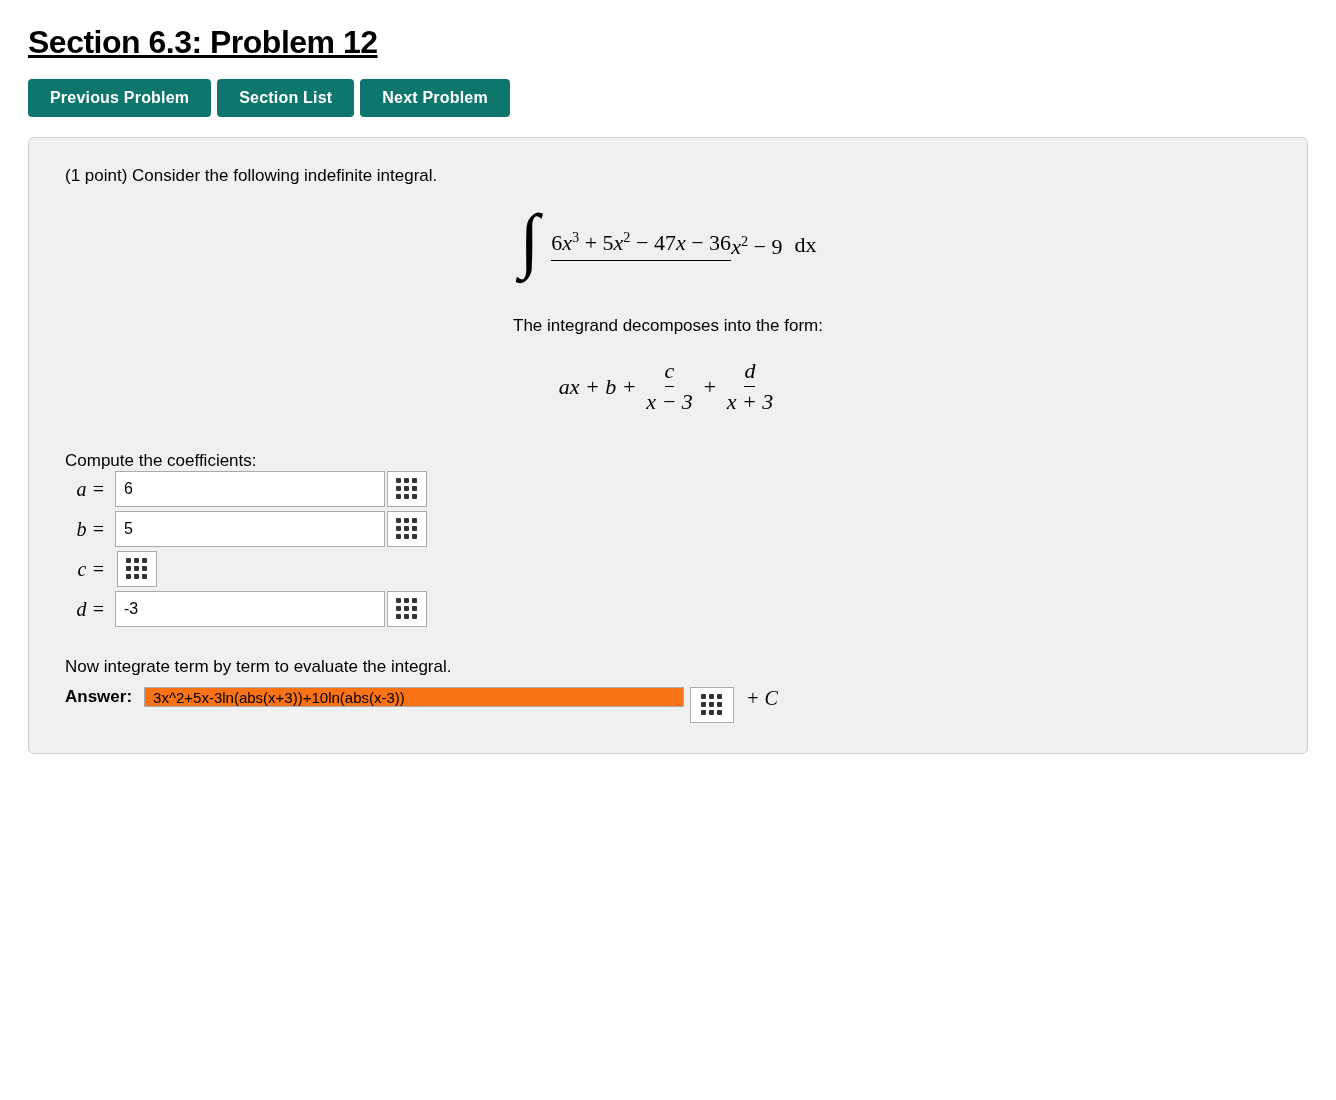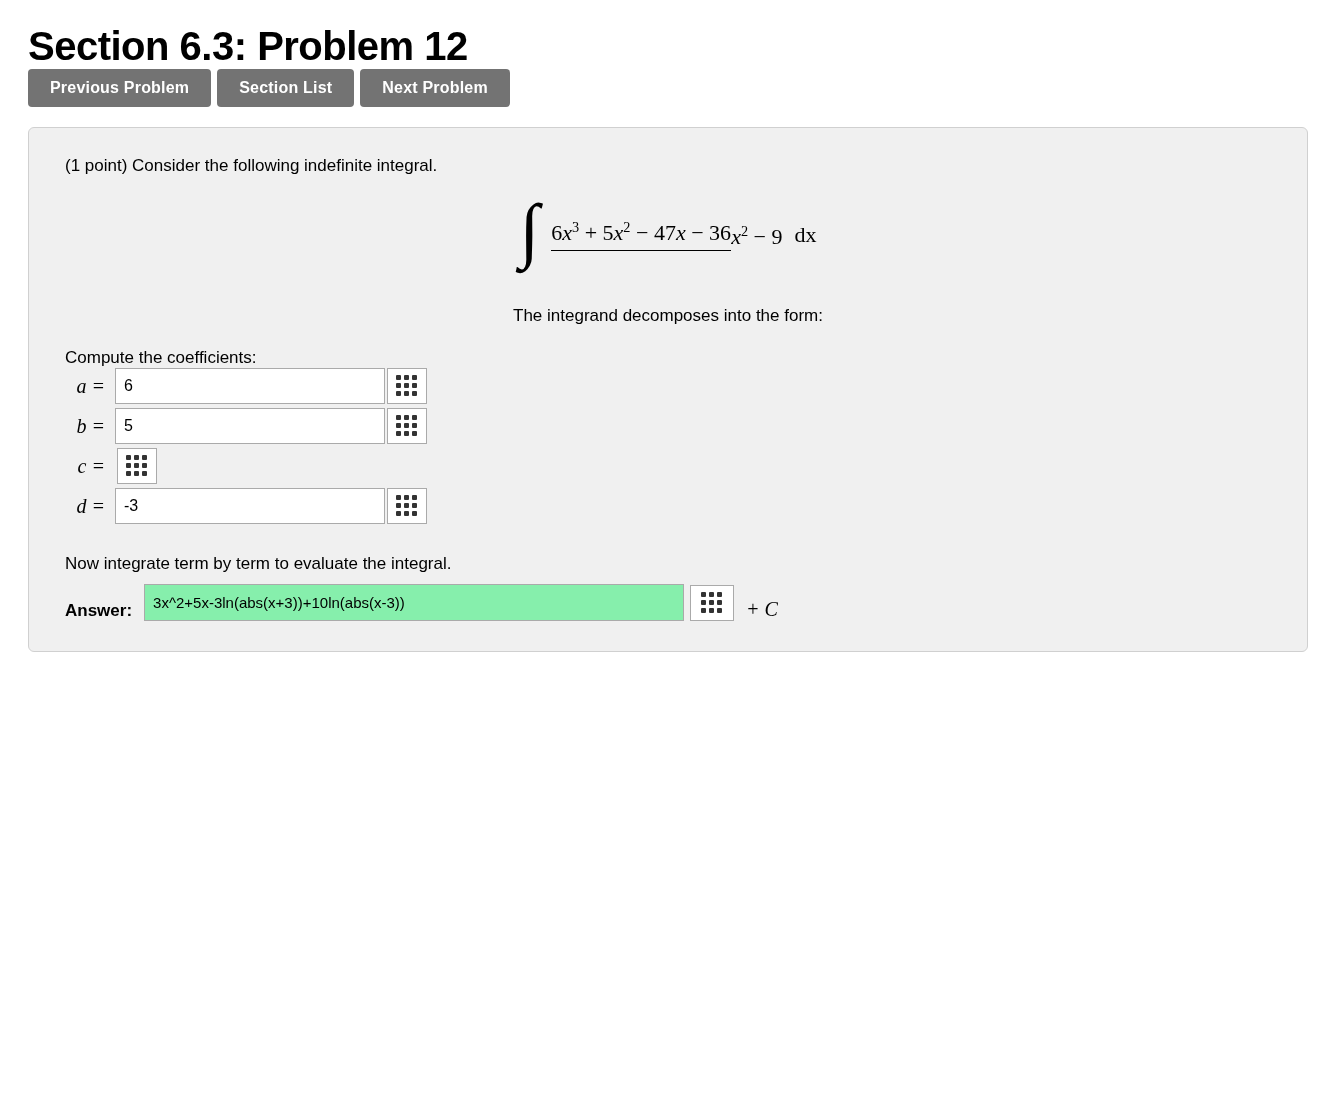--- a/index.html
+++ b/index.html
@@ -6,33 +6,35 @@
     body {
       font-family: Arial, sans-serif;
       background: #fff;
       color: #000;
       padding: 24px 28px;
       width: 1336px;
       min-height: 1100px;
     }
 
     .page-title {
-      font-size: 40px;
+      font-size: 32px;
       font-weight: 900;
+      margin-bottom: 18px;
       letter-spacing: -0.5px;
+      text-decoration: underline;
     }
 
     .nav-buttons {
       display: flex;
       gap: 6px;
       margin-bottom: 20px;
     }
 
     .nav-btn {
-      background: #737373;
+      background: #0f766e;
       color: #fff;
       border: none;
       border-radius: 4px;
       padding: 10px 22px;
       font-size: 16px;
       font-weight: 600;
       cursor: pointer;
       letter-spacing: 0.2px;
     }
 
@@ -182,35 +184,35 @@
       border-radius: 1px;
     }
 
     .integrate-text {
       font-size: 17px;
       margin-bottom: 10px;
     }
 
     .answer-row {
       display: flex;
-      align-items: flex-end;
+      align-items: flex-start;
       gap: 4px;
     }
 
     .answer-label {
       font-size: 17px;
       font-weight: bold;
       margin-right: 8px;
     }
 
     .answer-input {
       width: 540px;
-      height: 37px;
+      height: 20px;
       border: 1px solid #aaa;
-      background: #86efac;
+      background: #f97316;
       padding: 4px 8px;
       font-size: 15px;
       outline: none;
     }
 
     .plus-c {
       font-family: "Times New Roman", serif;
       font-style: italic;
       font-size: 20px;
       margin-left: 8px;
@@ -240,20 +242,32 @@
     <span class="integral-symbol">∫</span>
     <div class="fraction">
       <div class="numerator">6<i>x</i><sup>3</sup> + 5<i>x</i><sup>2</sup> − 47<i>x</i> − 36</div>
       <div class="denominator"><i>x</i><sup>2</sup> − 9</div>
     </div>
     <span class="dx-label">dx</span>
   </div>
 
   <p class="decompose-text">The integrand decomposes into the form:</p>
 
+  <div class="decompose-formula">
+    <span><i>ax</i> + <i>b</i> +&nbsp;</span>
+    <div class="frac-inline">
+      <span class="fn"><i>c</i></span>
+      <span class="fd"><i>x</i> − 3</span>
+    </div>
+    <span>&nbsp;+&nbsp;</span>
+    <div class="frac-inline">
+      <span class="fn"><i>d</i></span>
+      <span class="fd"><i>x</i> + 3</span>
+    </div>
+  </div>
 
   <div class="coefficients-section">
     <p class="coefficients-title">Compute the coefficients:</p>
 
     <div class="coeff-row">
       <span class="coeff-label"><i>a</i> =</span>
       <input class="coeff-input" type="text" value="6" style="">
       <button class="grid-icon-btn">
         <div class="grid-icon">
           <div class="grid-dot"></div>

